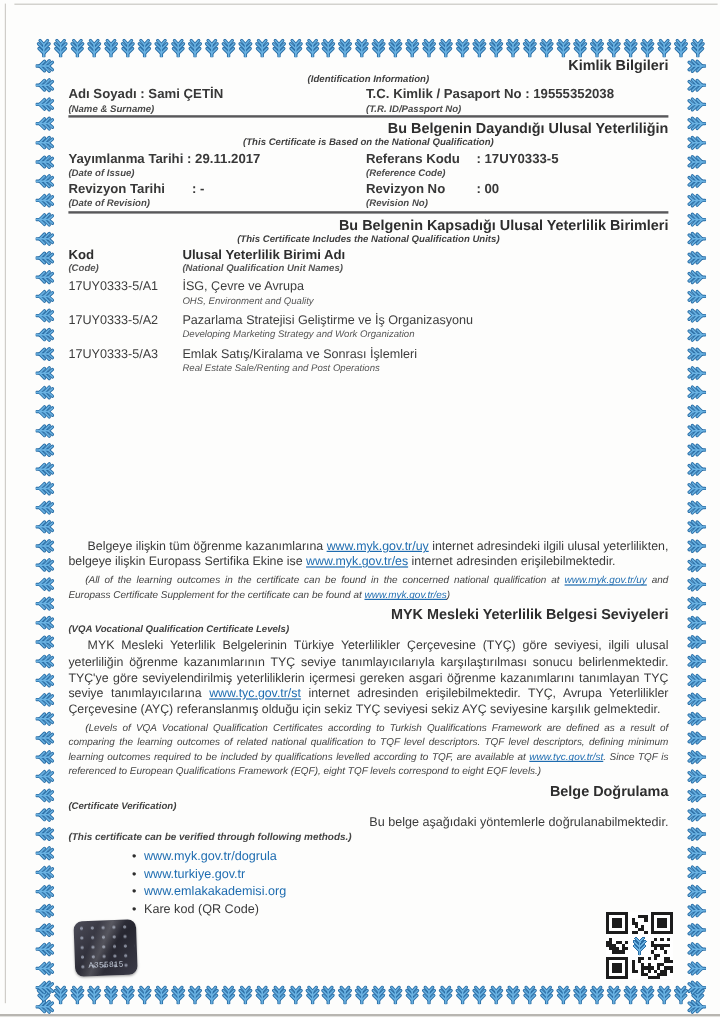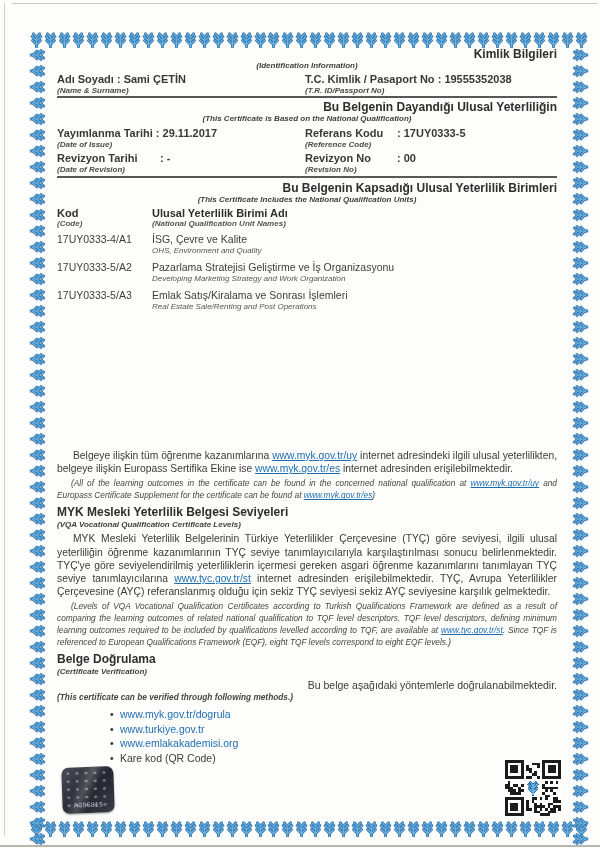--- a/index.html
+++ b/index.html
@@ -37,21 +37,21 @@
   .ucode { position:absolute; left:0; font-size:10.5px; color:#3d3d3d; white-space:nowrap; }
   .uname { position:absolute; left:95px; font-size:10.5px; color:#3d3d3d; white-space:nowrap; }
   .uen   { position:absolute; left:95px; font-size:8px; font-style:italic; color:#555; white-space:nowrap; }
   .ubold { font-weight:bold; color:#2e2e2e; font-size:11px; }
   .uensub{ font-weight:bold; }
 
   .lower { position:absolute; left:57px; top:449px; width:500px; }
   .p-tr { font-size:10.3px; line-height:13.2px; text-align:justify; text-indent:16px; color:#3a3a3a; }
   .p-en { font-size:8.3px; line-height:12px; text-align:justify; text-indent:14px;
           font-style:italic; color:#454545; margin-top:2px; }
-  .h-flow    { text-align:left; font-size:12px; font-weight:bold; color:#2e2e2e; margin-top:4px; }
+  .h-flow    { text-align:right; font-size:12px; font-weight:bold; color:#2e2e2e; margin-top:4px; }
   .h-flow-en { font-size:8px; font-weight:bold; font-style:italic; color:#3f3f3f; margin-top:1px; }
   .intro    { font-size:10.5px; color:#3a3a3a; margin-top:3px;text-align:right; }
   .intro-en { font-size:8.3px; font-style:italic; font-weight:bold; color:#454545; margin-top:1px; }
 
   a.doclink, span.doclink { color:#1e6cb0; text-decoration:underline; cursor:pointer; }
   .bullets { margin-top:5px; padding-left:53px; }
   .bullet  { font-size:10.5px; line-height:14.5px; color:#3a3a3a; }
   .bullet .dot { display:inline-block; width:10px; color:#2e2e2e; }
   .bullet .blue { color:#1e6cb0; text-decoration:none; }
 
@@ -686,22 +686,22 @@
     <div class="hrule" style="top:176px"></div>
 
     <div class="h-main" style="top:181px">Bu Belgenin Kapsadığı Ulusal Yeterlilik Birimleri</div>
     <div class="h-sub" style="top:195px">(This Certificate Includes the National Qualification Units)</div>
 
     <div class="ucode ubold" style="top:207px">Kod</div>
     <div class="uname ubold" style="top:207px">Ulusal Yeterlilik Birimi Adı</div>
     <div class="ucode uen uensub" style="top:219px; left:0">(Code)</div>
     <div class="uen uensub" style="top:219px">(National Qualification Unit Names)</div>
 
-    <div class="ucode" style="top:233px">17UY0333-4/A1</div>
-    <div class="uname" style="top:233px">İSG, Çevre ve Kalite</div>
+    <div class="ucode" style="top:233px">17UY0333-5/A1</div>
+    <div class="uname" style="top:233px">İSG, Çevre ve Avrupa</div>
     <div class="uen" style="top:246px">OHS, Environment and Quality</div>
 
     <div class="ucode" style="top:261px">17UY0333-5/A2</div>
     <div class="uname" style="top:261px">Pazarlama Stratejisi Geliştirme ve İş Organizasyonu</div>
     <div class="uen" style="top:274px">Developing Marketing Strategy and Work Organization</div>
 
     <div class="ucode" style="top:289px">17UY0333-5/A3</div>
     <div class="uname" style="top:289px">Emlak Satış/Kiralama ve Sonrası İşlemleri</div>
     <div class="uen" style="top:302px">Real Estate Sale/Renting and Post Operations</div>
   </div>

